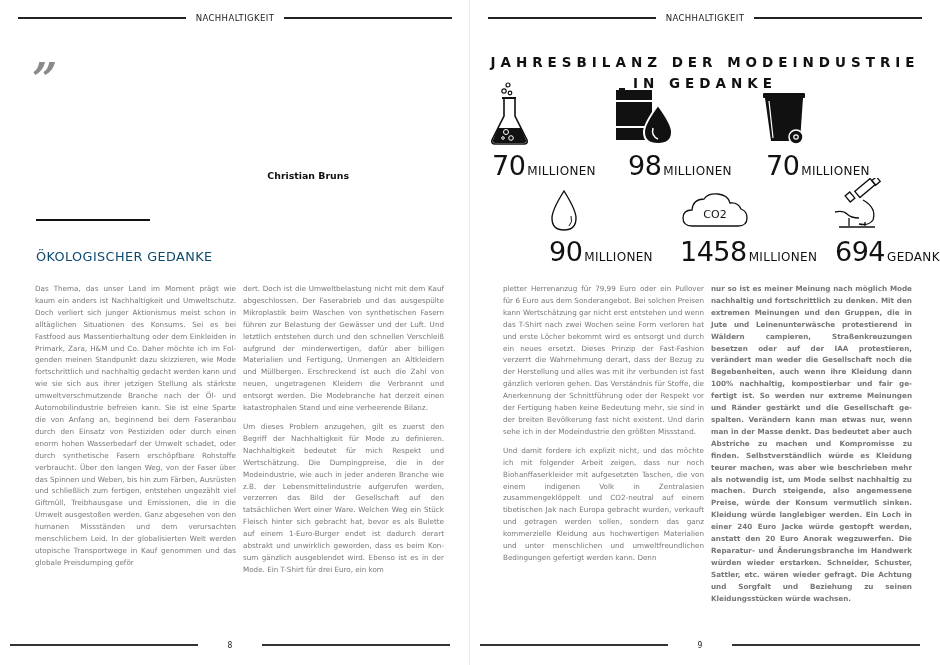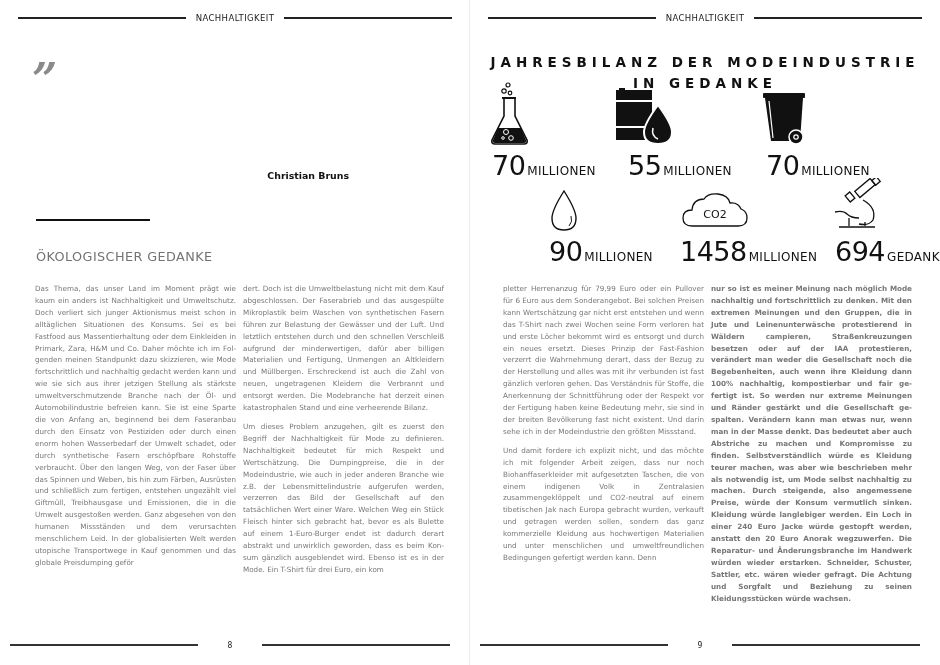--- a/index.html
+++ b/index.html
@@ -16,21 +16,21 @@
   .folio { position: absolute; top: 639px; left: 10px; width: 440px; height: 12px; display: flex; align-items: center; }
   .folio .rule { flex: 1; height: 1.5px; background: #333; }
   .folio .num { font-size: 8px; padding: 0 30px; color: #222; font-family: "DejaVu Sans Mono", monospace; }
 
   
   .quote-mark { position: absolute; left: 32px; top: 60px; font-family: "DejaVu Serif", serif; font-style: italic; font-size: 44px; line-height: 40px; color: #8a8a8a; font-weight: bold; }
   .quote-text { position: absolute; left: 64px; top: 79px; width: 285px; font-style: italic; font-size: 9.6px; line-height: 15.6px; color: #cfcfcf; text-align: justify; }
   .quote-author { position: absolute; left: 200px; top: 170px; width: 149px; text-align: right; font-weight: bold; font-size: 9.4px; color: #111; }
 
   .section-rule { position: absolute; left: 36px; top: 219px; width: 114px; height: 2px; background: #111; }
-  .section-title { position: absolute; left: 36px; top: 249px; font-size: 12.8px; letter-spacing: 0.4px; color: #737373; }
+  .section-title { position: absolute; left: 36px; top: 249px; font-size: 12.8px; letter-spacing: 0.4px; color: #0c4a6e; }
 
   .col { position: absolute; width: 201px; font-size: 7.2px; line-height: 11.9px; color: #777; text-align: justify; hyphens: manual; }
   .col p { margin: 0 0 7px 0; }
   .col-l1 { left: 35px; top: 283px; }
   .col-l2 { left: 243px; top: 283px; }
   .col-r1 { left: 503px; top: 283px; }
   .col-r2 { left: 711px; top: 283px; font-weight: bold; }
 
   
   .info-title { position: absolute; left: 470px; top: 52px; width: 470px; text-align: center; font-weight: bold; font-size: 13.5px; letter-spacing: 5px; line-height: 21px; color: #111; }
@@ -116,21 +116,21 @@
 
 <div class="stat" style="left:616px;top:88px;">
   <svg class="icon" style="left:0;top:0;" width="58" height="58" viewBox="0 0 58 58">
     <rect x="3" y="0" width="6" height="2" fill="#111"></rect>
     <rect x="0" y="2" width="36" height="50" fill="#111"></rect>
     <rect x="0" y="12" width="36" height="2" fill="#fff"></rect>
     <rect x="0" y="38" width="36" height="2" fill="#fff"></rect>
     <path d="M42 17 Q28 36 28 44 Q28 56 42 56 Q56 56 56 44 Q56 36 42 17 Z" fill="#111" stroke="#fff" stroke-width="2"></path>
     <path d="M37 40 Q35 48 42 51" fill="none" stroke="#fff" stroke-width="1.5"></path>
   </svg>
-  <div class="value" style="left:12px;top:64px;"><span>55</span><span class="unit">MILLIONEN</span></div>
+  <div class="value" style="left:12px;top:64px;"><span>98</span><span class="unit">MILLIONEN</span></div>
 </div>
 
 <div class="stat" style="left:762px;top:93px;">
   <svg class="icon" style="left:0;top:0;" width="44" height="52" viewBox="0 0 44 52">
     <rect x="1" y="0" width="42" height="5" rx="1" fill="#111"></rect>
     <path d="M3 5 L41 5 L38 48 L9 48 Z" fill="#111"></path>
     <path d="M7 8 L11 45" stroke="#fff" stroke-width="1.2"></path>
     <circle cx="34" cy="44" r="7" fill="#111" stroke="#fff" stroke-width="1.5"></circle>
     <circle cx="34" cy="44" r="2.2" fill="none" stroke="#fff" stroke-width="1.2"></circle>
   </svg>

